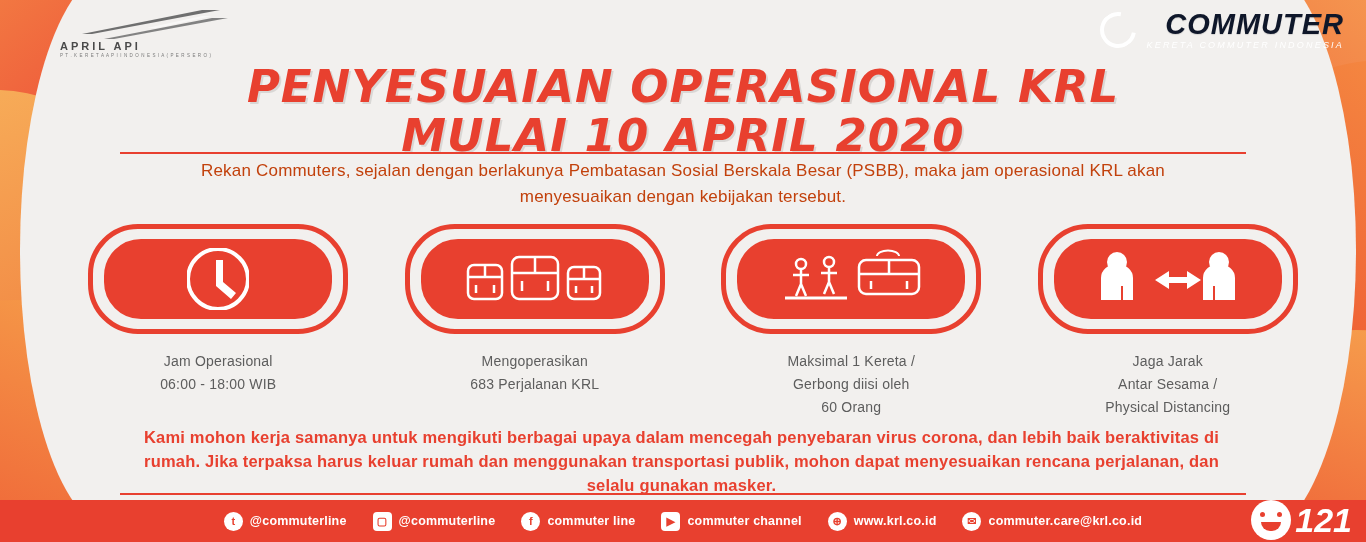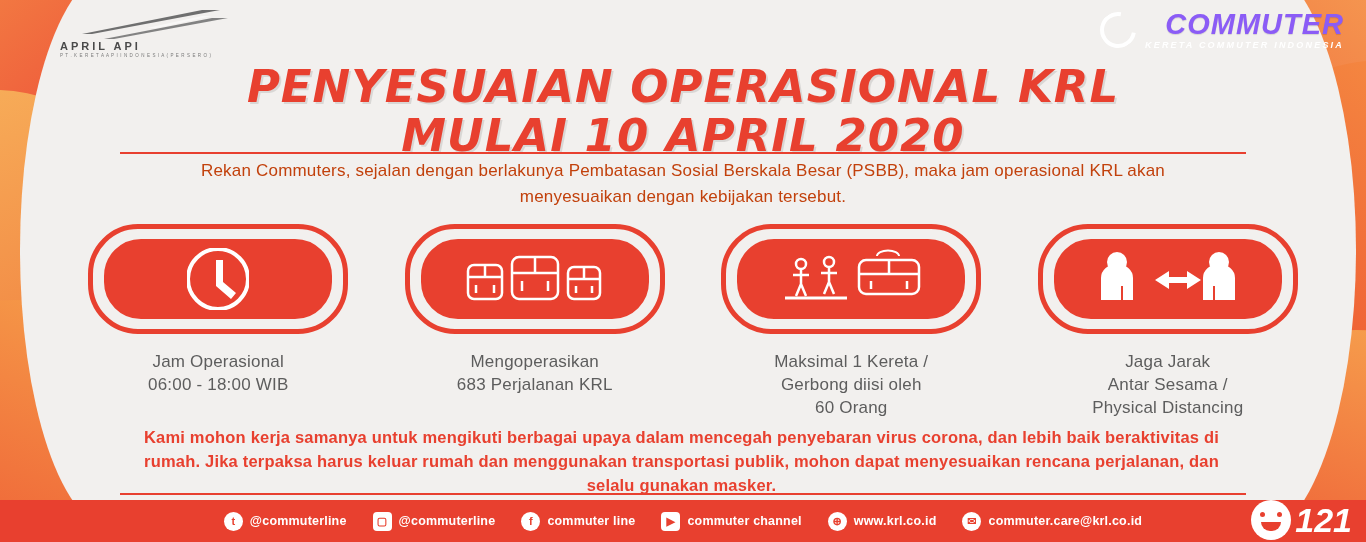--- a/index.html
+++ b/index.html
@@ -140,28 +140,28 @@
     right: 22px;
     top: 10px;
     width: 250px;
     height: 50px;
     text-align: right;
   }
   .logo-commuter .cm-word {
     font-size: 29px;
     font-weight: bold;
     font-style: italic;
-    color: #8b5cf6;
+    color: #0f172a;
     letter-spacing: 1px;
     line-height: 1;
     text-shadow: 0 1px 1px rgba(0,0,0,.12);
   }
   .logo-commuter .cm-sub {
     font-size: 9px;
-    font-weight: bold;
+    font-weight: normal;
     font-style: italic;
     color: #ffffff;
     letter-spacing: 2.2px;
     margin-top: 1px;
   }
   .cm-circle {
     position: absolute;
     left: 6px;
     top: 2px;
     width: 28px;
@@ -246,21 +246,21 @@
     background: #e8402f;
     display: flex;
     align-items: center;
     justify-content: center;
     color: #ffffff;
     border: 3px solid #f2f0ee;
   }
   .icon-caption {
     margin-top: 16px;
     color: #5d5d5d;
-    font-size: 17px;
+    font-size: 14px;
     line-height: 23px;
     letter-spacing: .2px;
     white-space: pre-line;
   }
 
   
   .note {
     position: absolute;
     left: 127px;
     right: 130px;

